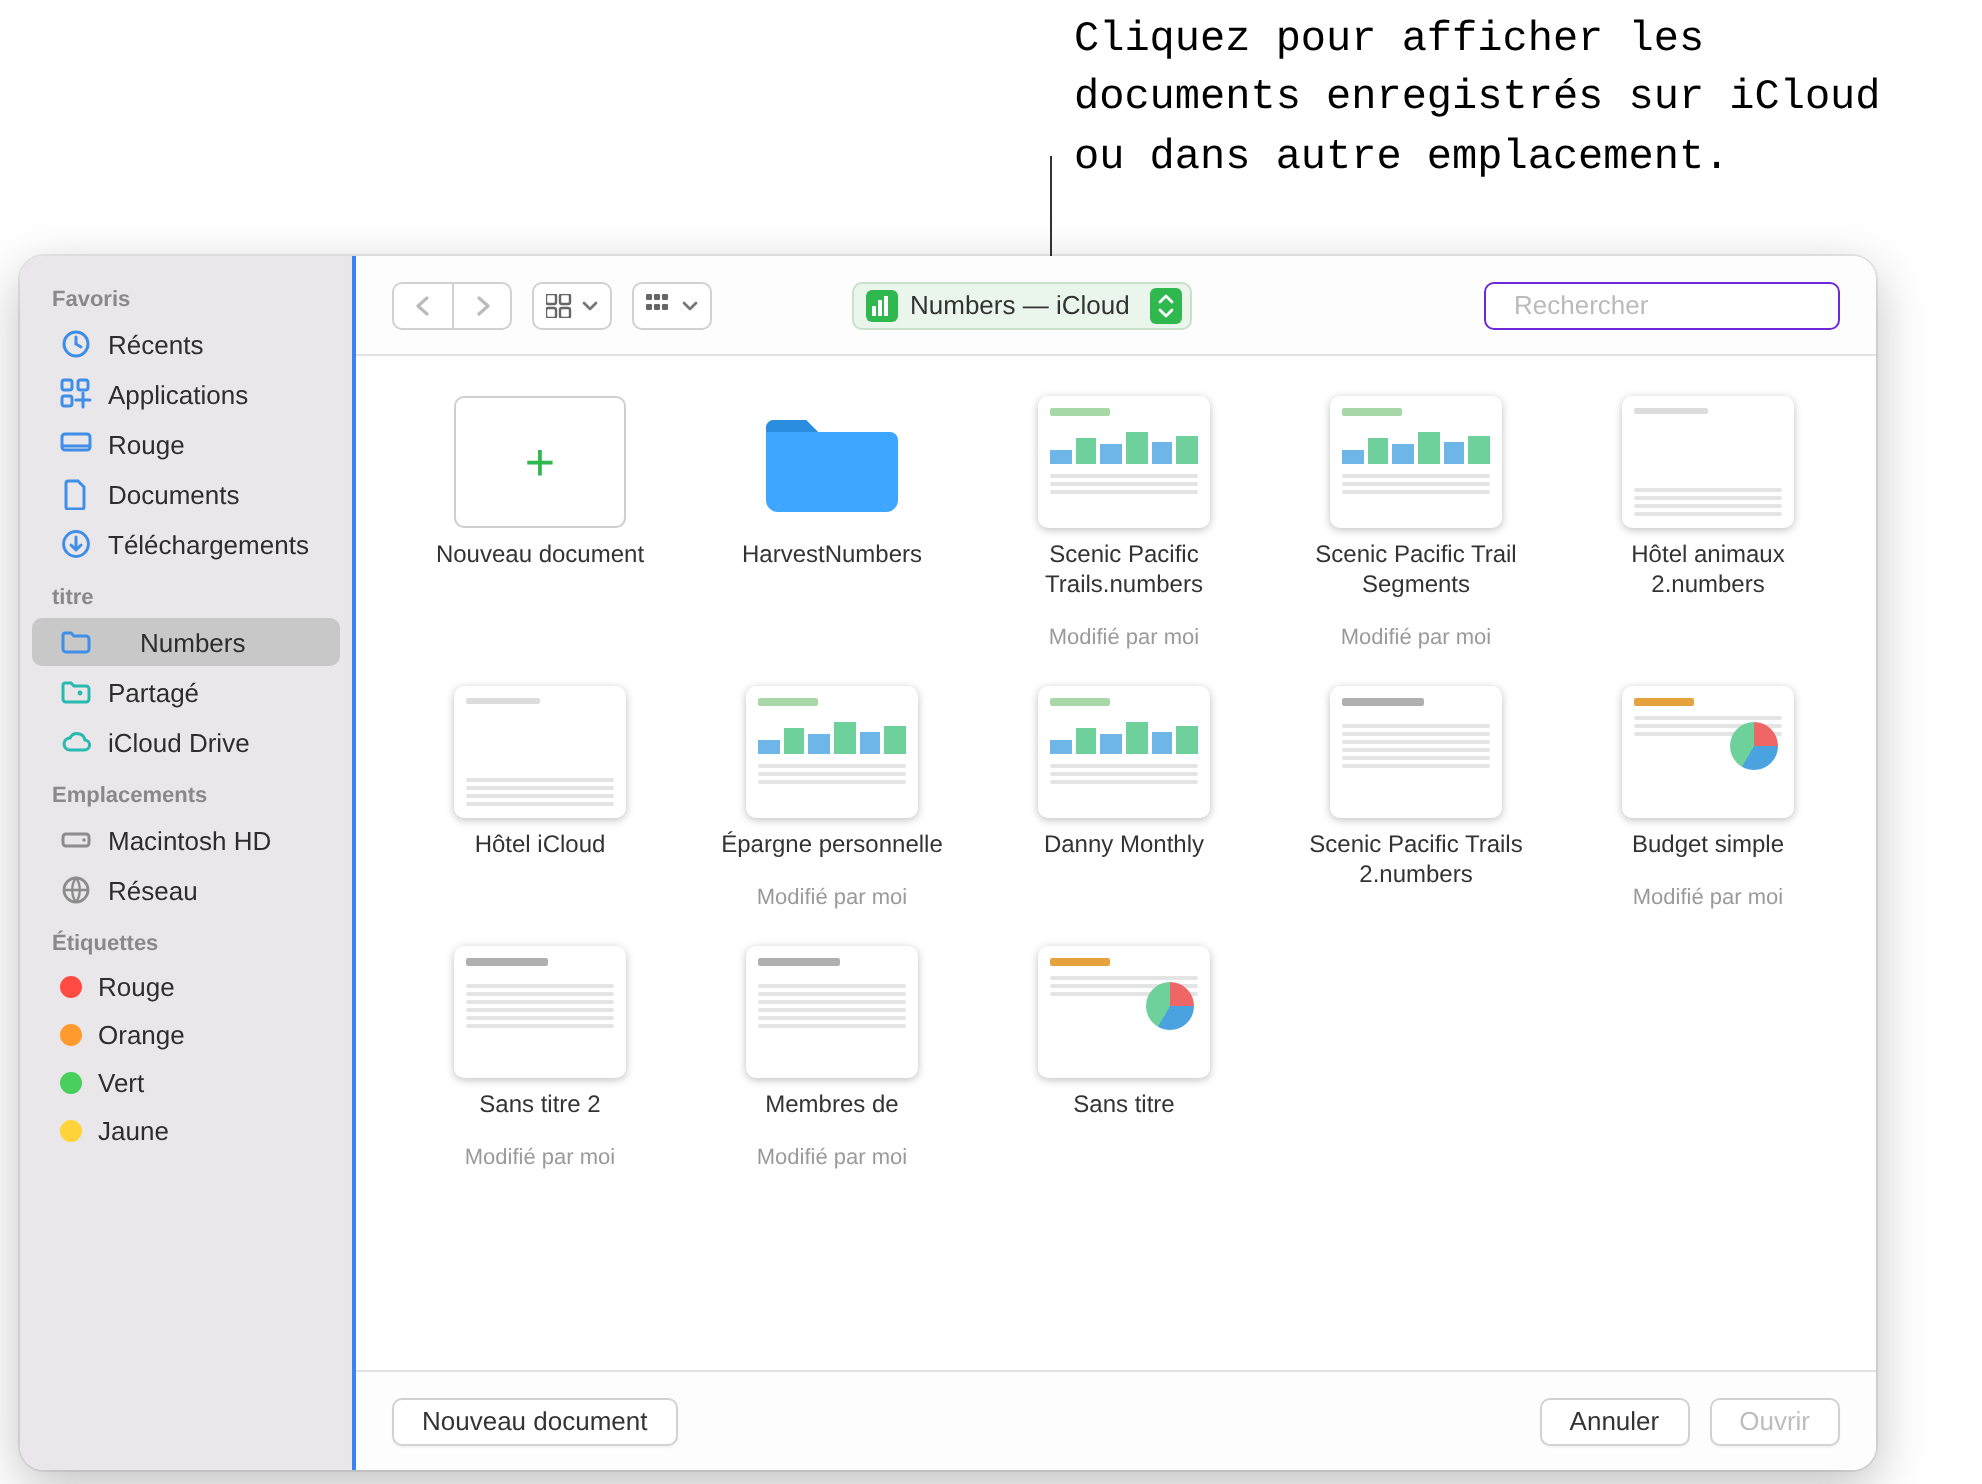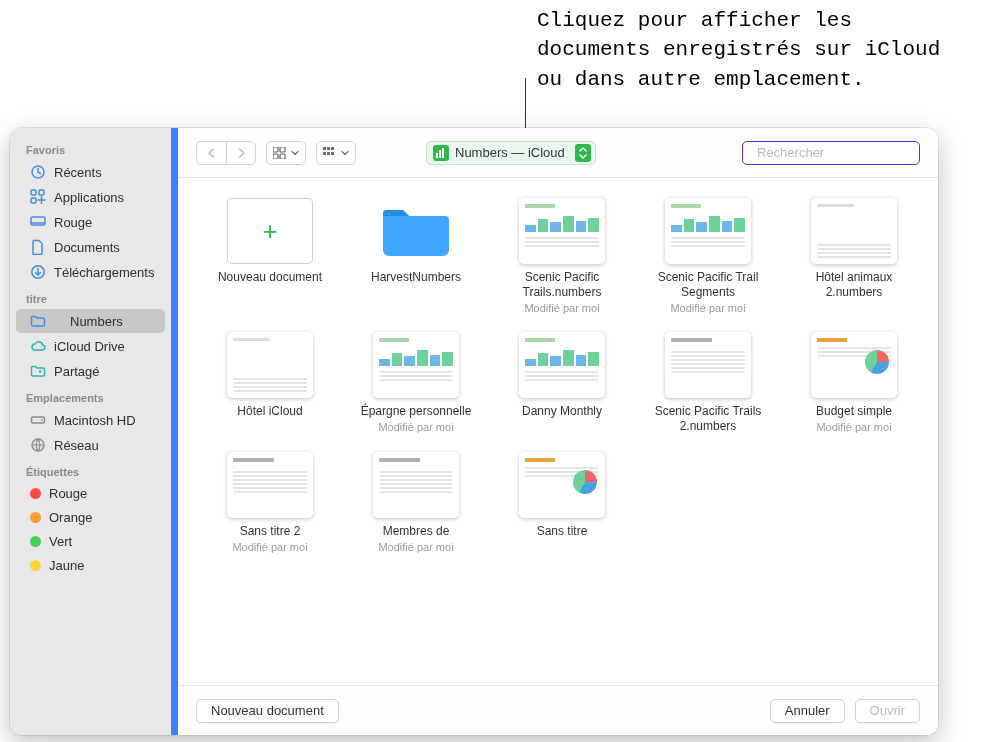--- a/index.html
+++ b/index.html
@@ -41,21 +41,21 @@
     box-shadow: 0 8px 26px rgba(0,0,0,0.25), 0 0 0 1px rgba(0,0,0,0.08);
     display: flex;
     background: #fff;
   }
   .sidebar {
     width: 172px;
     height: 100%;
     background: #e9e7e9;
     padding: 8px 0 8px 0;
     overflow-y: auto;
-    border-right: 7px solid #3b82f6;
+    border-right: 2px solid #3b82f6;
   }
   .sidebar-section-title {
     font-size: 11px;
     font-weight: 600;
     color: #8a888a;
     padding: 8px 16px 3px 16px;
   }
   .sidebar-item {
     display: flex;
     align-items: center;
@@ -166,21 +166,21 @@
     width: 86px;
     height: 66px;
     margin: 0 auto 6px auto;
     border-radius: 5px;
     background: #fff;
     box-shadow: 0 1px 4px rgba(0,0,0,0.25);
     position: relative;
     overflow: hidden;
   }
   .tile .name { font-size: 12px; line-height: 1.25; color: #333; }
-  .tile .sub  { font-size: 11px; color: #9a9a9a; margin-top: 2px;}
+  .tile .sub  { font-size: 11px; color: #9a9a9a; margin-top: 13px;}
   .thumb.new-doc {
     display:flex; align-items:center; justify-content:center;
     box-shadow: 0 0 0 1px #cfcfcf inset;
   }
   .thumb.new-doc .plus { font-size: 26px; color: #2fb84e; font-weight: 300;}
   .thumb.folder {
     box-shadow: none; background: transparent;
     display:flex; align-items:center; justify-content:center;
   }
   .miniature {
@@ -284,33 +284,33 @@
         <span class="ic">
           <svg width="16" height="16" viewBox="0 0 16 16">
             <path d="M1.5 4.5a1 1 0 0 1 1-1h3l1.5 1.5H13a1.5 1.5 0 0 1 1.5 1.5v5A1.5 1.5 0 0 1 13 13H3a1.5 1.5 0 0 1-1.5-1.5z" fill="none" stroke="#3f8ee8" stroke-width="1.5"></path>
           </svg>
         </span>
         <span class="label">Numbers</span>
       </div>
       <div class="sidebar-item">
         <span class="ic">
           <svg width="16" height="16" viewBox="0 0 16 16">
-            <path d="M5 12a3 3 0 0 1 0-6 4 4 0 0 1 7.5 1A2.5 2.5 0 0 1 12 12z" fill="none" stroke="#28b9b0" stroke-width="1.5"></path>
-          </svg>
-        </span>
-        <span class="label">iCloud Drive</span>
-      </div>
-      <div class="sidebar-item">
-        <span class="ic">
-          <svg width="16" height="16" viewBox="0 0 16 16">
             <path d="M1.5 4.5a1 1 0 0 1 1-1h3l1.5 1.5H13a1.5 1.5 0 0 1 1.5 1.5v5A1.5 1.5 0 0 1 13 13H3a1.5 1.5 0 0 1-1.5-1.5z" fill="none" stroke="#28b9b0" stroke-width="1.5"></path>
             <circle cx="10" cy="8.5" r="1.2" fill="#28b9b0"></circle>
           </svg>
         </span>
         <span class="label">Partagé</span>
+      </div>
+      <div class="sidebar-item">
+        <span class="ic">
+          <svg width="16" height="16" viewBox="0 0 16 16">
+            <path d="M5 12a3 3 0 0 1 0-6 4 4 0 0 1 7.5 1A2.5 2.5 0 0 1 12 12z" fill="none" stroke="#28b9b0" stroke-width="1.5"></path>
+          </svg>
+        </span>
+        <span class="label">iCloud Drive</span>
       </div>
       <div class="sidebar-section-title">Emplacements</div>
       <div class="sidebar-item">
         <span class="ic">
           <svg width="16" height="16" viewBox="0 0 16 16">
             <rect x="1.5" y="5" width="13" height="6" rx="1.5" fill="none" stroke="#8c8c8c" stroke-width="1.5"></rect>
             <circle cx="12" cy="8" r="0.9" fill="#8c8c8c"></circle>
           </svg>
         </span>
         <span class="label">Macintosh HD</span>

